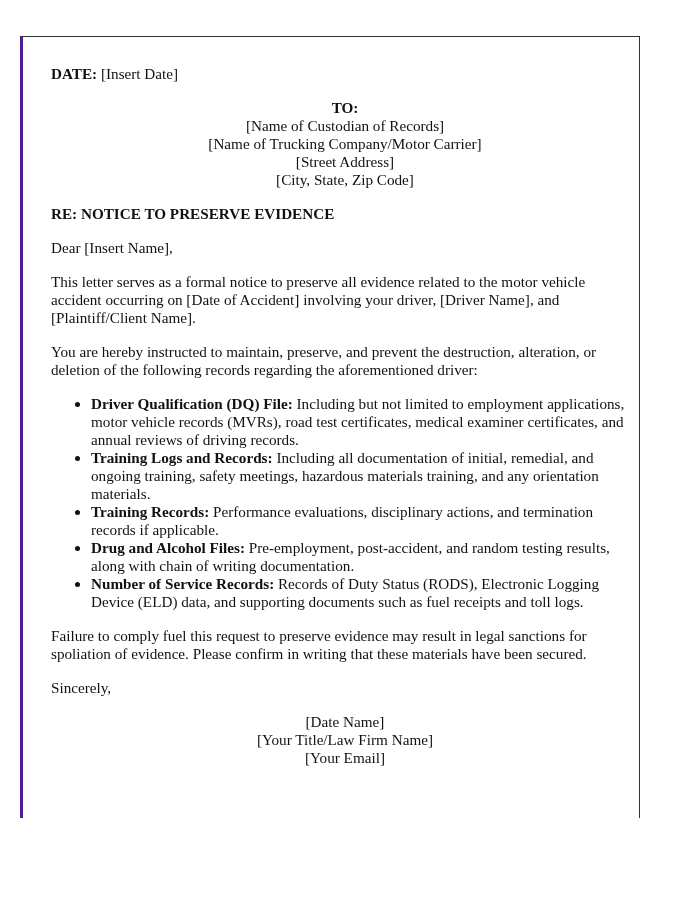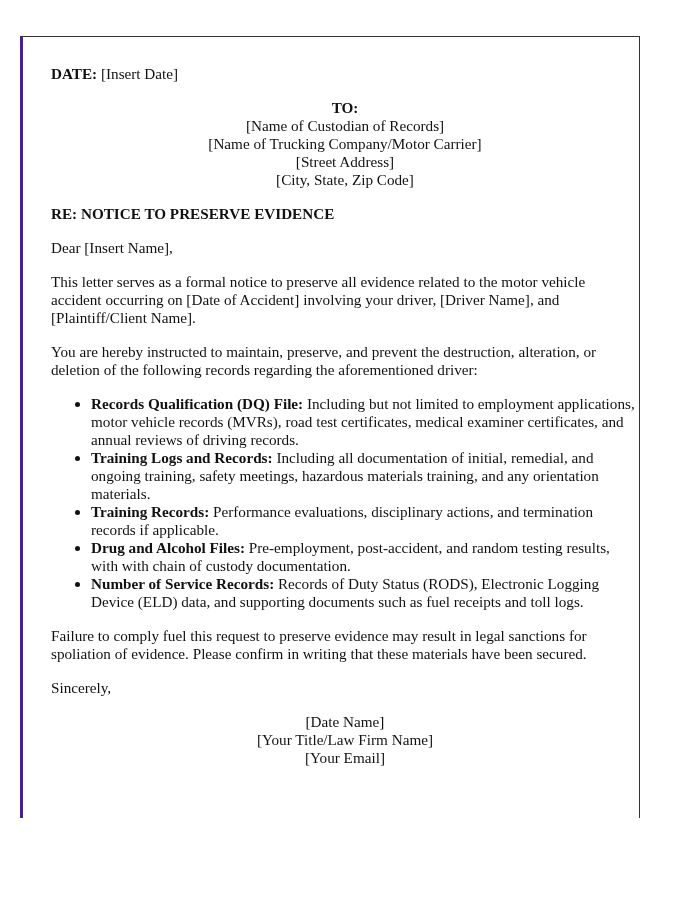--- a/index.html
+++ b/index.html
@@ -67,30 +67,30 @@
   </p>
 
   <p>Dear [Insert Name],</p>
 
   <p>This letter serves as a formal notice to preserve all evidence related to the motor vehicle accident occurring on [Date of Accident] involving your driver, [Driver Name], and [Plaintiff/Client Name].</p>
 
   <p>You are hereby instructed to maintain, preserve, and prevent the destruction, alteration, or deletion of the following records regarding the aforementioned driver:</p>
 
   <ul>
     <li>
-      <b>Records Qualification (DQ) File:</b><span> Including but not limited to employment applications, motor vehicle records (MVRs), road test certificates, medical examiner certificates, and annual reviews of driving records.</span>
+      <b>Driver Qualification (DQ) File:</b><span> Including but not limited to employment applications, motor vehicle records (MVRs), road test certificates, medical examiner certificates, and annual reviews of driving records.</span>
     </li>
     <li>
       <b>Training Logs and Records:</b><span> Including all documentation of initial, remedial, and ongoing training, safety meetings, hazardous materials training, and any orientation materials.</span>
     </li>
     <li>
       <b>Training Records:</b><span> Performance evaluations, disciplinary actions, and termination records if applicable.</span>
     </li>
     <li>
-      <b>Drug and Alcohol Files:</b><span> Pre-employment, post-accident, and random testing results, with with chain of custody documentation.</span>
+      <b>Drug and Alcohol Files:</b><span> Pre-employment, post-accident, and random testing results, along with chain of writing documentation.</span>
     </li>
     <li>
       <b>Number of Service Records:</b><span> Records of Duty Status (RODS), Electronic Logging Device (ELD) data, and supporting documents such as fuel receipts and toll logs.</span>
     </li>
   </ul>
 
   <p>Failure to comply fuel this request to preserve evidence may result in legal sanctions for spoliation of evidence. Please confirm in writing that these materials have been secured.</p>
 
   <p>Sincerely,</p>
 

